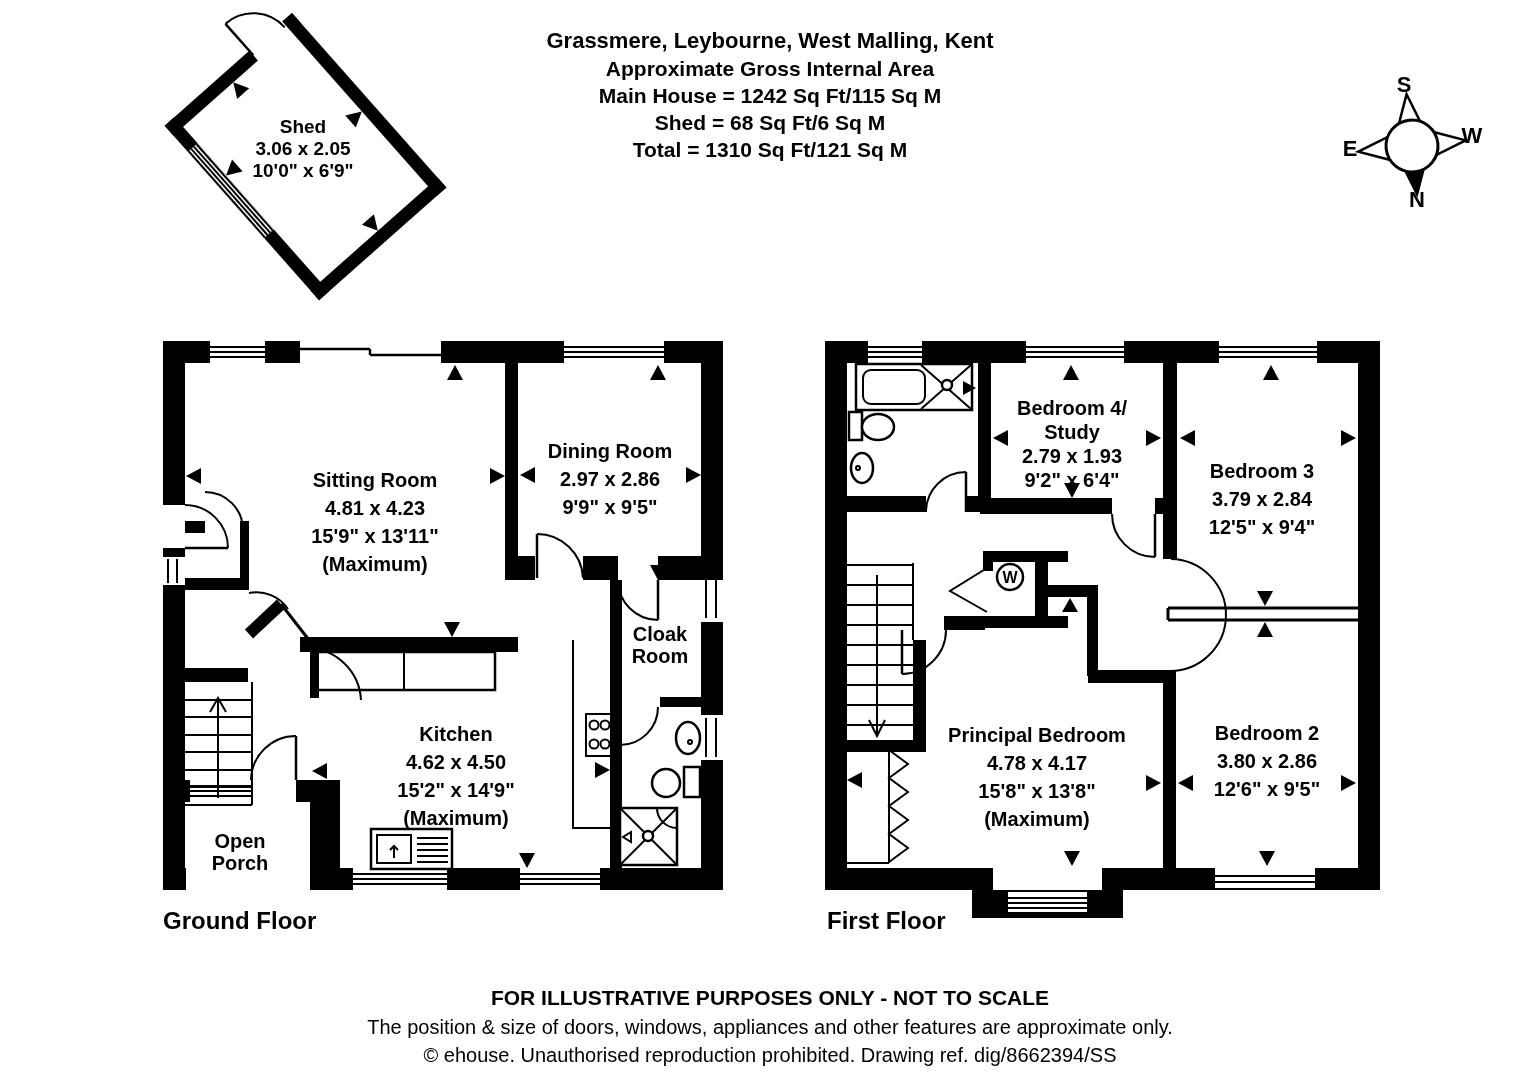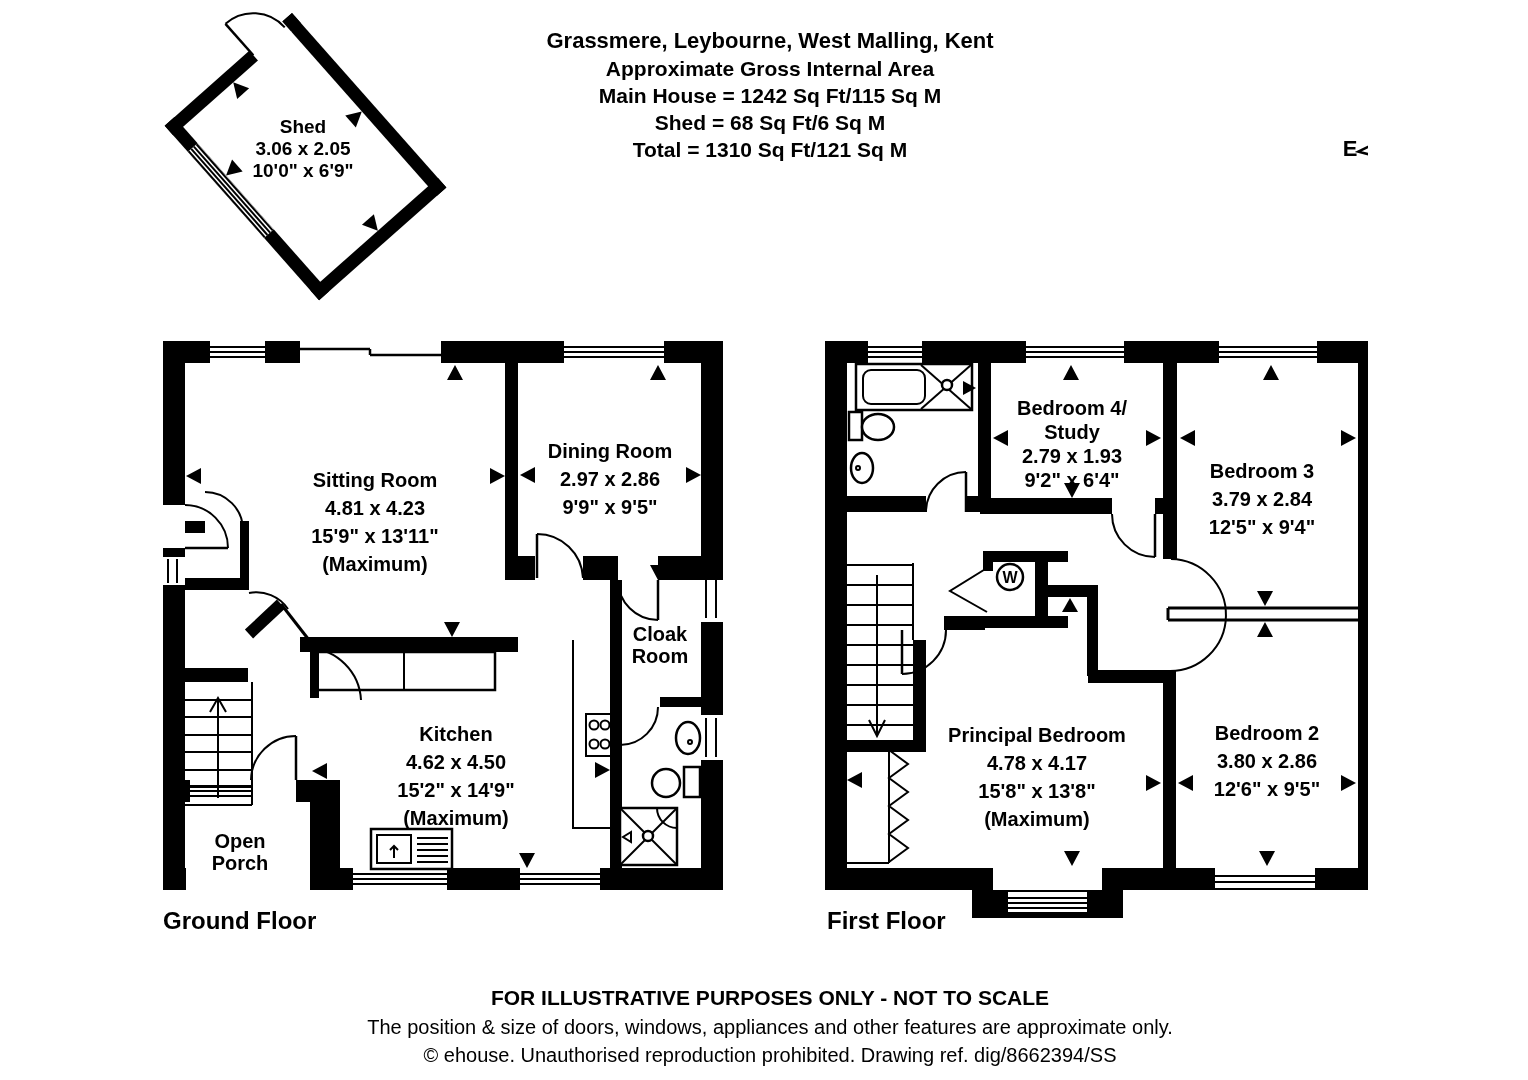--- a/index.html
+++ b/index.html
@@ -1,16 +1,16 @@
 <!DOCTYPE html>
 <html><head>
 <meta charset="utf-8">
 <style>
   html,body{margin:0;padding:0;background:#fff;}
-  .page{position:relative;width:1368px;height:1080px;background:#fff;overflow:hidden;}
+  .page{position:relative;width:1528px;height:1080px;background:#fff;overflow:hidden;}
   svg text{font-family:"Liberation Sans",sans-serif;fill:#000;}
   .w{fill:#000;stroke:none;}
   .wh{fill:#fff;stroke:none;}
   .t{fill:none;stroke:#000;stroke-width:2.5;}
   .tt{fill:none;stroke:#000;stroke-width:2;}
   .t3{fill:none;stroke:#000;stroke-width:3;}
   .dw{fill:none;stroke:#000;stroke-width:12;}
   .arr{fill:#000;stroke:none;}
   .fix{fill:#fff;stroke:#000;stroke-width:2.5;}
   .room{font-weight:bold;font-size:20px;text-anchor:middle;}

